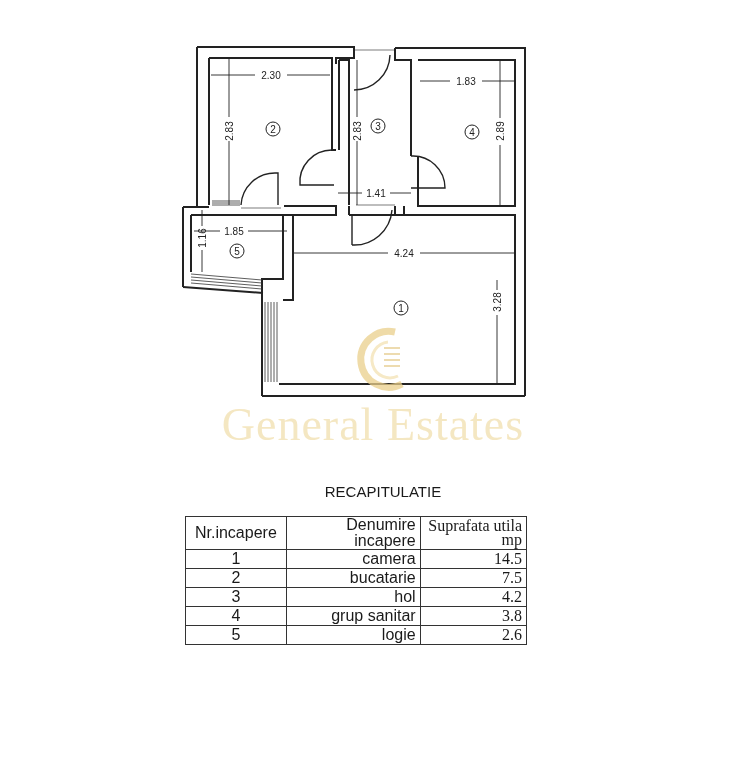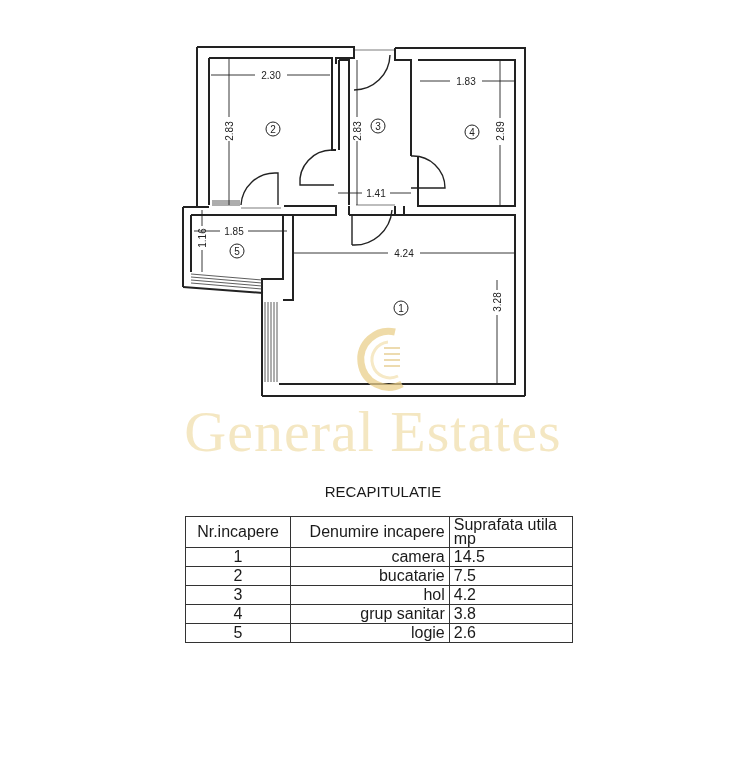--- a/index.html
+++ b/index.html
@@ -1,27 +1,27 @@
 <!DOCTYPE html>
 <html><head>
   <meta charset="utf-8">
   <style>
     html, body { margin: 0; padding: 0; background: #ffffff; }
     body { width: 746px; height: 776px; position: relative; overflow: hidden; font-family: "Liberation Sans", sans-serif; color: #1a1a1a; }
     #plan { position: absolute; left: 0; top: 0; width: 746px; height: 460px; }
     .dim { font-family: "Liberation Sans", sans-serif; font-size: 10px; fill: #222; }
     .roomnum { font-family: "Liberation Sans", sans-serif; font-size: 10px; fill: #222; }
-    .wm-text { position: absolute; left: 0; width: 746px; top: 398px; text-align: center; font-family: "Liberation Serif", serif; font-size: 58px; color: #f3e3b8; letter-spacing: 1px; opacity: 0.85; }
+    .wm-text { position: absolute; left: 0; width: 746px; top: 398px; text-align: center; font-family: "Liberation Serif", serif; font-size: 46px; color: #f3e3b8; letter-spacing: 1px; opacity: 0.85; }
     .recap-title { position: absolute; left: 0; width: 766px; top: 483px; text-align: center; font-size: 15px; color: #1a1a1a; }
-    table.recap { position: absolute; left: 185px; top: 516px; width: 388px; border-collapse: collapse; font-size: 16px; }
+    table.recap { position: absolute; left: 185px; top: 516px; width: 342px; border-collapse: collapse; font-size: 16px; }
     table.recap td { border: 1.5px solid #333; padding: 0 4px; line-height: 16px; height: 18px; }
     table.recap tr.head td { height: 30px; vertical-align: middle; }
     table.recap td.c1 { width: 98px; text-align: center; }
     table.recap td.c2 { width: 160px; text-align: right; }
-    table.recap td.c3 { width: 120px; text-align: left; }
+    table.recap td.c3 { width: 120px; text-align: right; font-family: Liberation Serif, serif; }
     .hdr3 { display: block; line-height: 14px; }
     table.recap tr.summary td { height: 52px; text-align: center; border-bottom: none; border-top: 1.5px solid #333; }
     table.recap tr.summary2 td { height: 64px; text-align: center; vertical-align: middle; }
     table.recap tr.logie td { height: 18px; }
   </style>
 </head>
 <body>
 
 <svg id="plan" viewBox="0 0 746 460" xmlns="http://www.w3.org/2000/svg">
   <g stroke="#222" fill="none" stroke-width="2">

